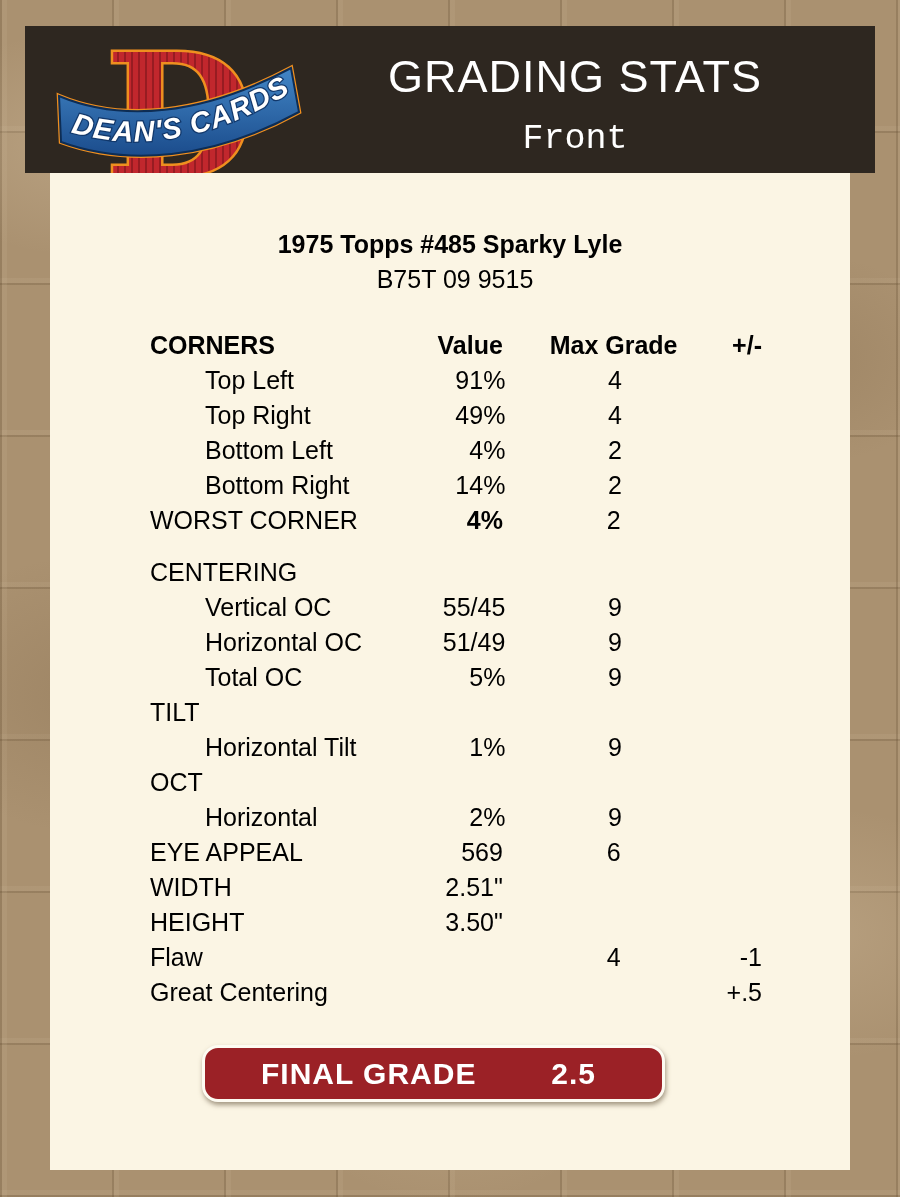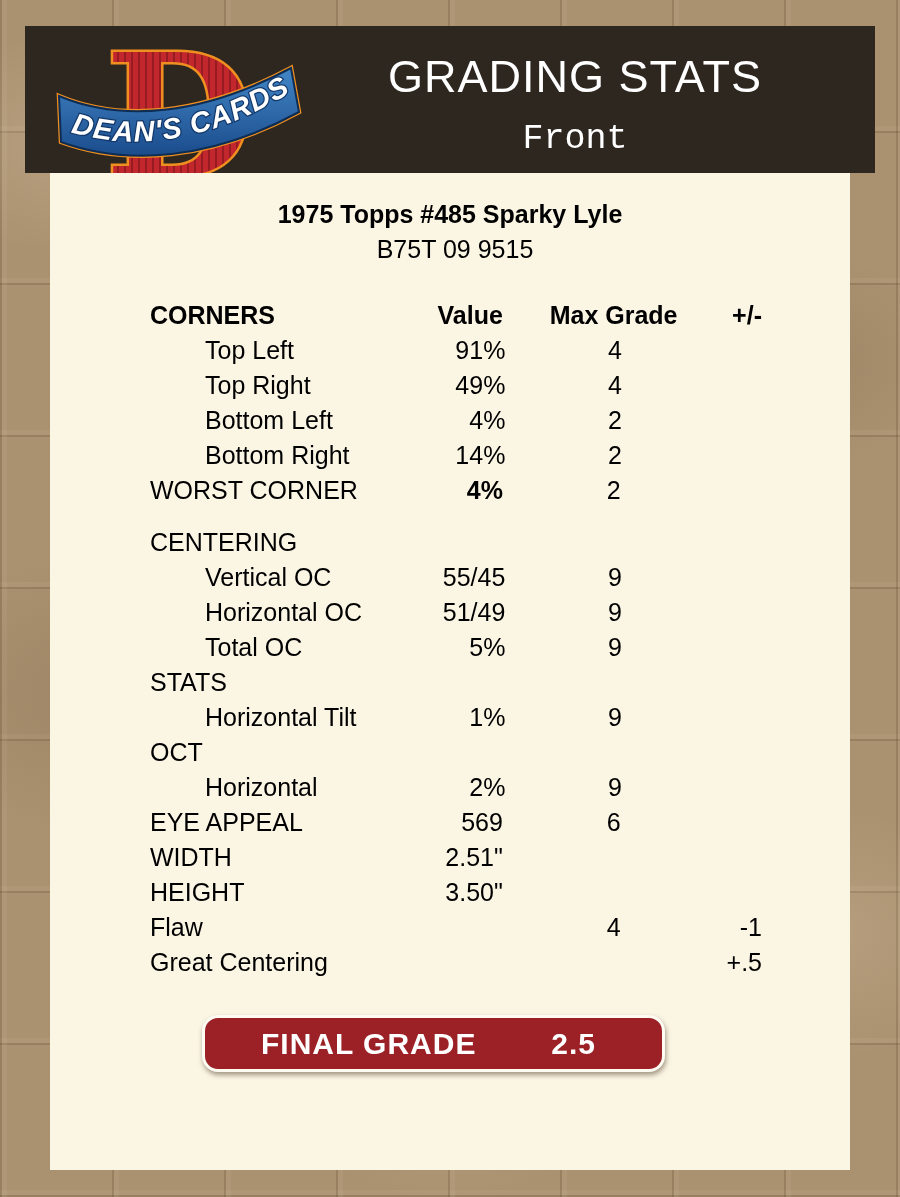--- a/index.html
+++ b/index.html
@@ -30,21 +30,21 @@
     position:absolute; left:290px; top:0; width:520px; height:147px;
     color:#ffffff; text-align:center;
   }
   .header-main { padding-top:24px; font-size:45px; line-height:54px; letter-spacing:1px; }
   .header-sub  { margin-top:12px; font-size:35px; line-height:46px;font-family:Liberation Mono, monospace; }
 
   .panel {
     position:absolute; left:50px; top:173px; width:800px; height:997px;
     background:#fbf5e4; color:#000;
   }
-  .card-title  { padding-top:24px; text-align:center; font-size:25px; font-weight:bold; line-height:35px; }
+  .card-title  { padding-top:54px; text-align:center; font-size:25px; font-weight:bold; line-height:35px; }
   .card-serial { text-align:center; font-size:25px; line-height:35px;margin-left:10px; }
 
   .grid { margin:31px 0 0 100px; width:612px; font-size:25px; }
   .row { display:flex; height:35px; align-items:center;gap:21px; }
   .gap { height:17px; }
   .c1 { width:285px; }
   .c2 { width:85px;  text-align:right; }
   .c3 { width:200px; text-align:center; }
   .c4 { width:42px;  text-align:right; }
   .thead .c1, .thead .c2, .thead .c3, .thead .c4 { font-weight:bold; }
@@ -155,21 +155,21 @@
       <div class="c3">9</div>
       <div class="c4"></div>
     </div>
     <div class="row indent">
       <div class="c1">Total OC</div>
       <div class="c2">5%</div>
       <div class="c3">9</div>
       <div class="c4"></div>
     </div>
     <div class="row sect">
-      <div class="c1">STATS</div>
+      <div class="c1">TILT</div>
       <div class="c2"></div>
         <div class="c3"></div>
         <div class="c4"></div>
     </div>
     <div class="row indent">
       <div class="c1">Horizontal Tilt</div>
       <div class="c2">1%</div>
       <div class="c3">9</div>
       <div class="c4"></div>
     </div>

